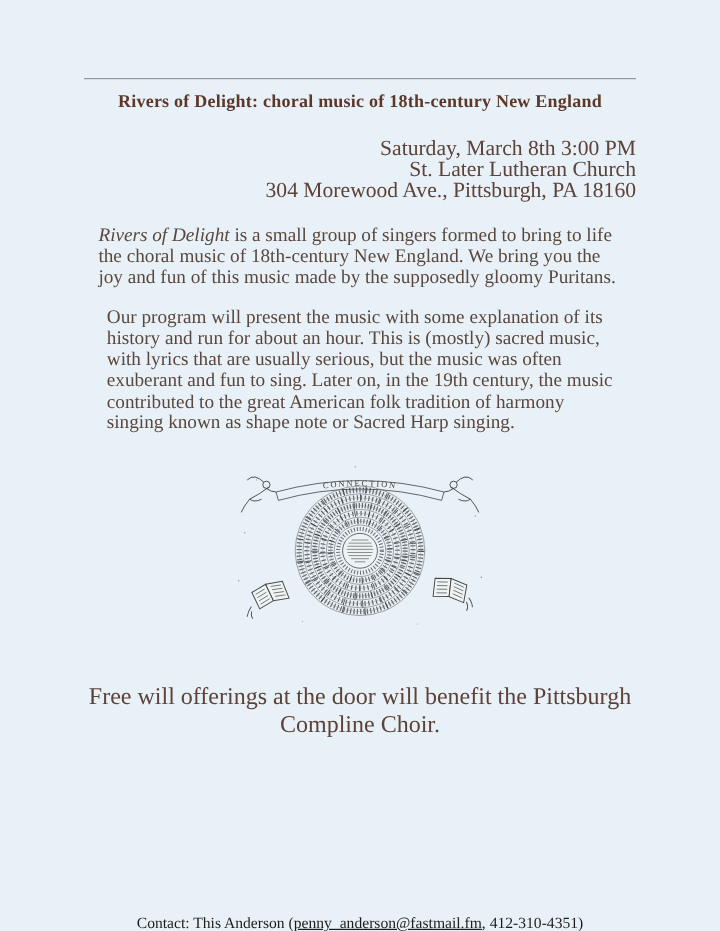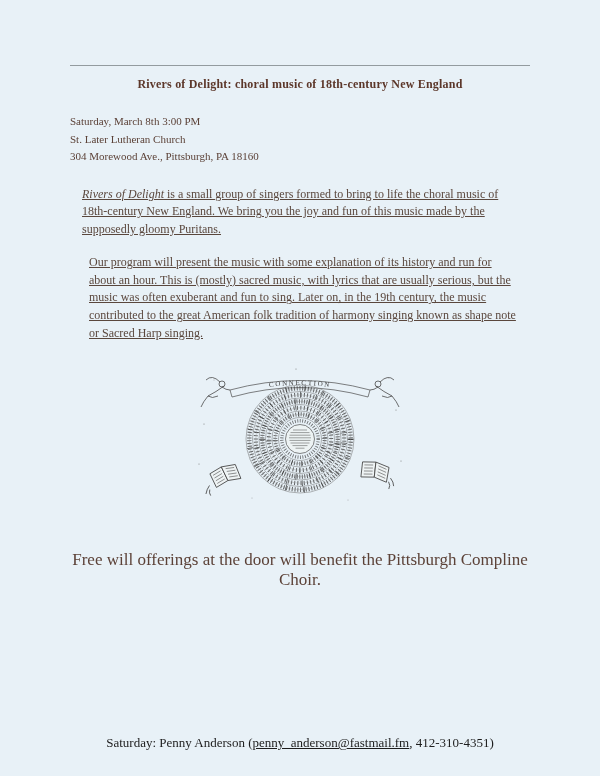--- a/index.html
+++ b/index.html
@@ -11,46 +11,45 @@
     overflow: hidden;
   }
   .page { padding: 0 70px; box-sizing: border-box; width: 600px; height: 776px; }
   .rule {
     margin-top: 65px;
     border: 0; border-top: 1px solid #939b9f;
     height: 0;
   }
   .title {
     margin: 11px 0 0;
-    font-size: 12px; font-weight: bold;
+    font-size: 15px; font-weight: bold;
     text-align: center; white-space: nowrap;
     color: #5c372a; letter-spacing: 0.2px;
   }
   .event-block {
     margin-top: 21px;
-    text-align: left;
-    font-size: 11px; line-height: 17.5px;
+    text-align: right;
+    font-size: 18px; line-height: 17.5px;
     color: #5c4238;
   }
   .para {
     margin: 20px 12px 0;
-    font-size: 12px; line-height: 17.6px;
+    font-size: 16px; line-height: 17.6px;
     color: #5a473d;
-    text-decoration: underline;
   }
   .para.second { margin-top: 16px; margin-left: 19px; }
   .lead-italic { font-style: italic; }
   .figure-wrap {
     margin-top: 24px;
     display: flex; justify-content: center;
   }
   .offering {
     margin-top: 44px;
     text-align: center;
-    font-size: 17px;
+    font-size: 20px;
     color: #5c4238;
   }
   .contact {
     margin-top: 145px;
     text-align: center;
     font-size: 13px;
     color: #1d1d1d;
   }
   .contact a { color: inherit; text-decoration: underline; }
   svg text { font-family: "Liberation Serif", serif; }
@@ -194,15 +193,15 @@
           <path d="M3.1 -3 L11.6 -1.5"></path>
             <path d="M3.4 0 L11.9 1.5"></path>
         </g>
         <path d="M17 0 Q21 3 22 7 M16 4 Q19 7 18 11" stroke="#4b4b4b" stroke-width="0.8" fill="none"></path>
       </g>
     </svg>
   </div>
 
   <div class="offering">Free will offerings at the door will benefit the Pittsburgh Compline Choir.</div>
 
-  <div class="contact"><span>Saturday: Penny Anderson (</span><a href="#">penny_anderson@fastmail.fm</a><span>, 412-310-4351)</span></div>
+  <div class="contact"><span>Contact: This Anderson (</span><a href="#">penny_anderson@fastmail.fm</a><span>, 412-310-4351)</span></div>
 
 </div>
 
 </body></html>

